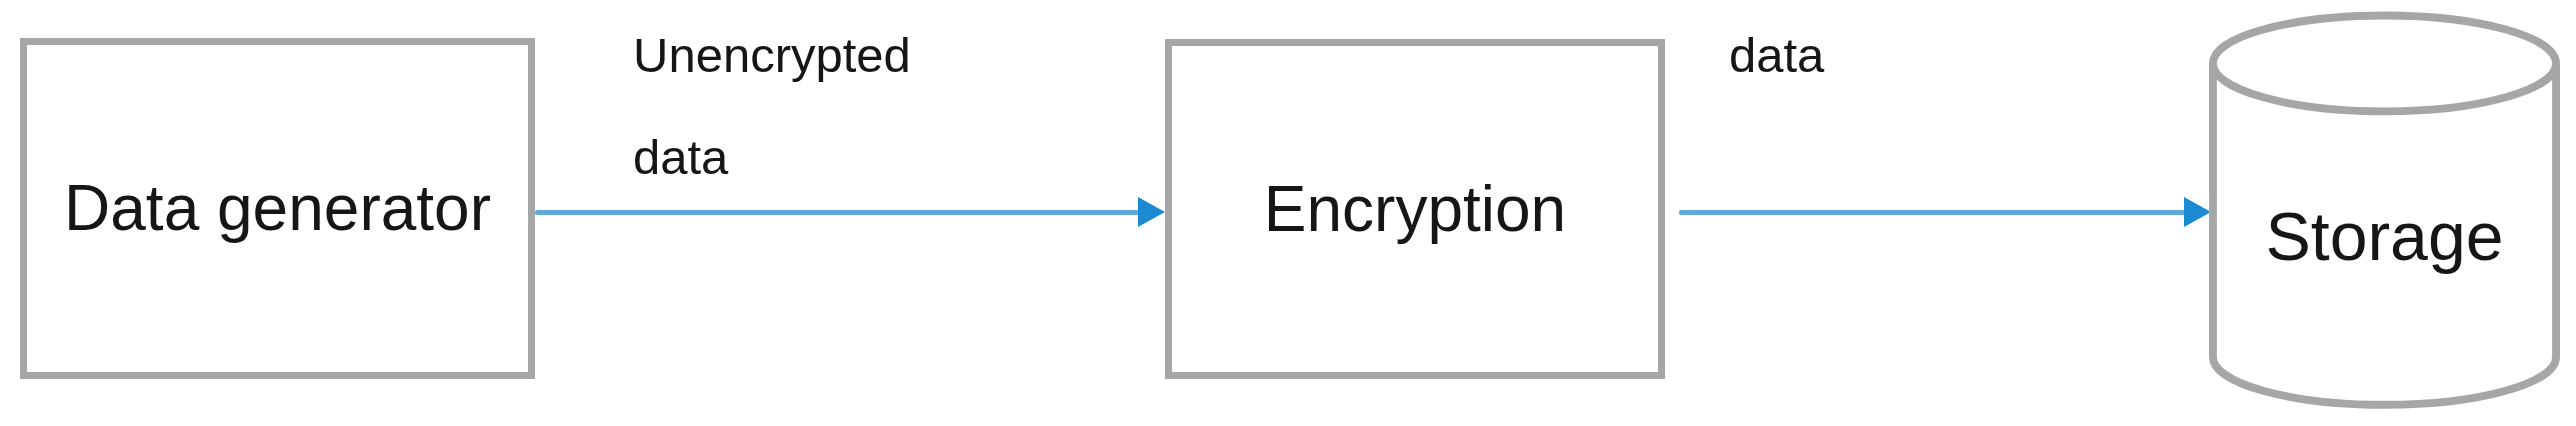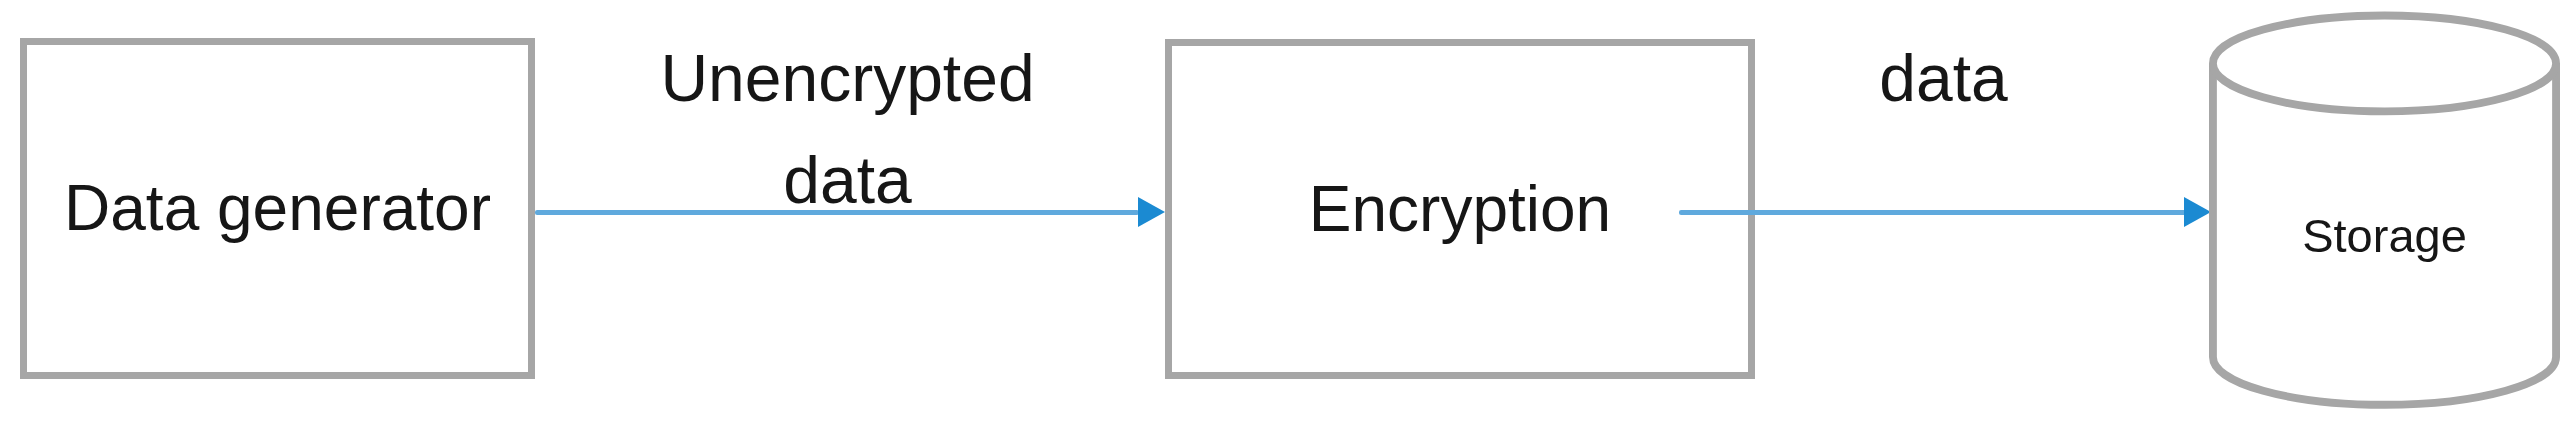--- a/index.html
+++ b/index.html
@@ -24,21 +24,21 @@
     display: flex;
     flex-direction: column;
     align-items: center;
     justify-content: center;
     text-align: center;
     font-size: 64px;
     line-height: 97px;
     color: #161616;
   }
   #node-data-generator { left: 20px; top: 38px; width: 515px; height: 341px; }
-  #node-encryption-module { left: 1165px; top: 39px; width: 590px; height: 340px; }
+  #node-encryption-module { left: 1165px; top: 39px; width: 500px; height: 340px; }
 
   .edge-line {
     position: absolute;
     height: 5px;
     background: #5fa9dd;
     border-radius: 2.1px;
   }
   #edge1-line { left: 535px; top: 210px; width: 604px; }
   #edge2-line { left: 1679px; top: 210px; width: 507px; }
 
@@ -48,24 +48,24 @@
     height: 0;
     border-top: 15px solid transparent;
     border-bottom: 15px solid transparent;
     border-left: 27px solid #1b8ad2;
   }
   #edge1-head { left: 1138px; top: 197px; }
   #edge2-head { left: 2184px; top: 197px; }
 
   .edge-label {
     position: absolute;
-    top: 27px;
+    top: 4px;
     width: 429px;
-    text-align: center;
-    font-size: 66px;
+    text-align: left;
+    font-size: 49px;
     line-height: 102px;
     color: #161616;
   }
   #edge1-label { left: 633px; }
   #edge2-label { left: 1729px; }
 
   #node-storage {
     position: absolute;
     left: 2209px;
     top: 11.4px;
@@ -82,21 +82,21 @@
   }
   #storage-label-box {
     position: absolute;
     left: 0;
     top: 153px;
     width: 100%;
     height: 143px;
     display: flex;
     align-items: center;
     justify-content: center;
-    font-size: 47px;
+    font-size: 68px;
     color: #161616;
     text-align: center;
   }
 </style>
 </head>
 <body>
 
 <div class="canvas">
 
   <div class="node-rect" id="node-data-generator">

